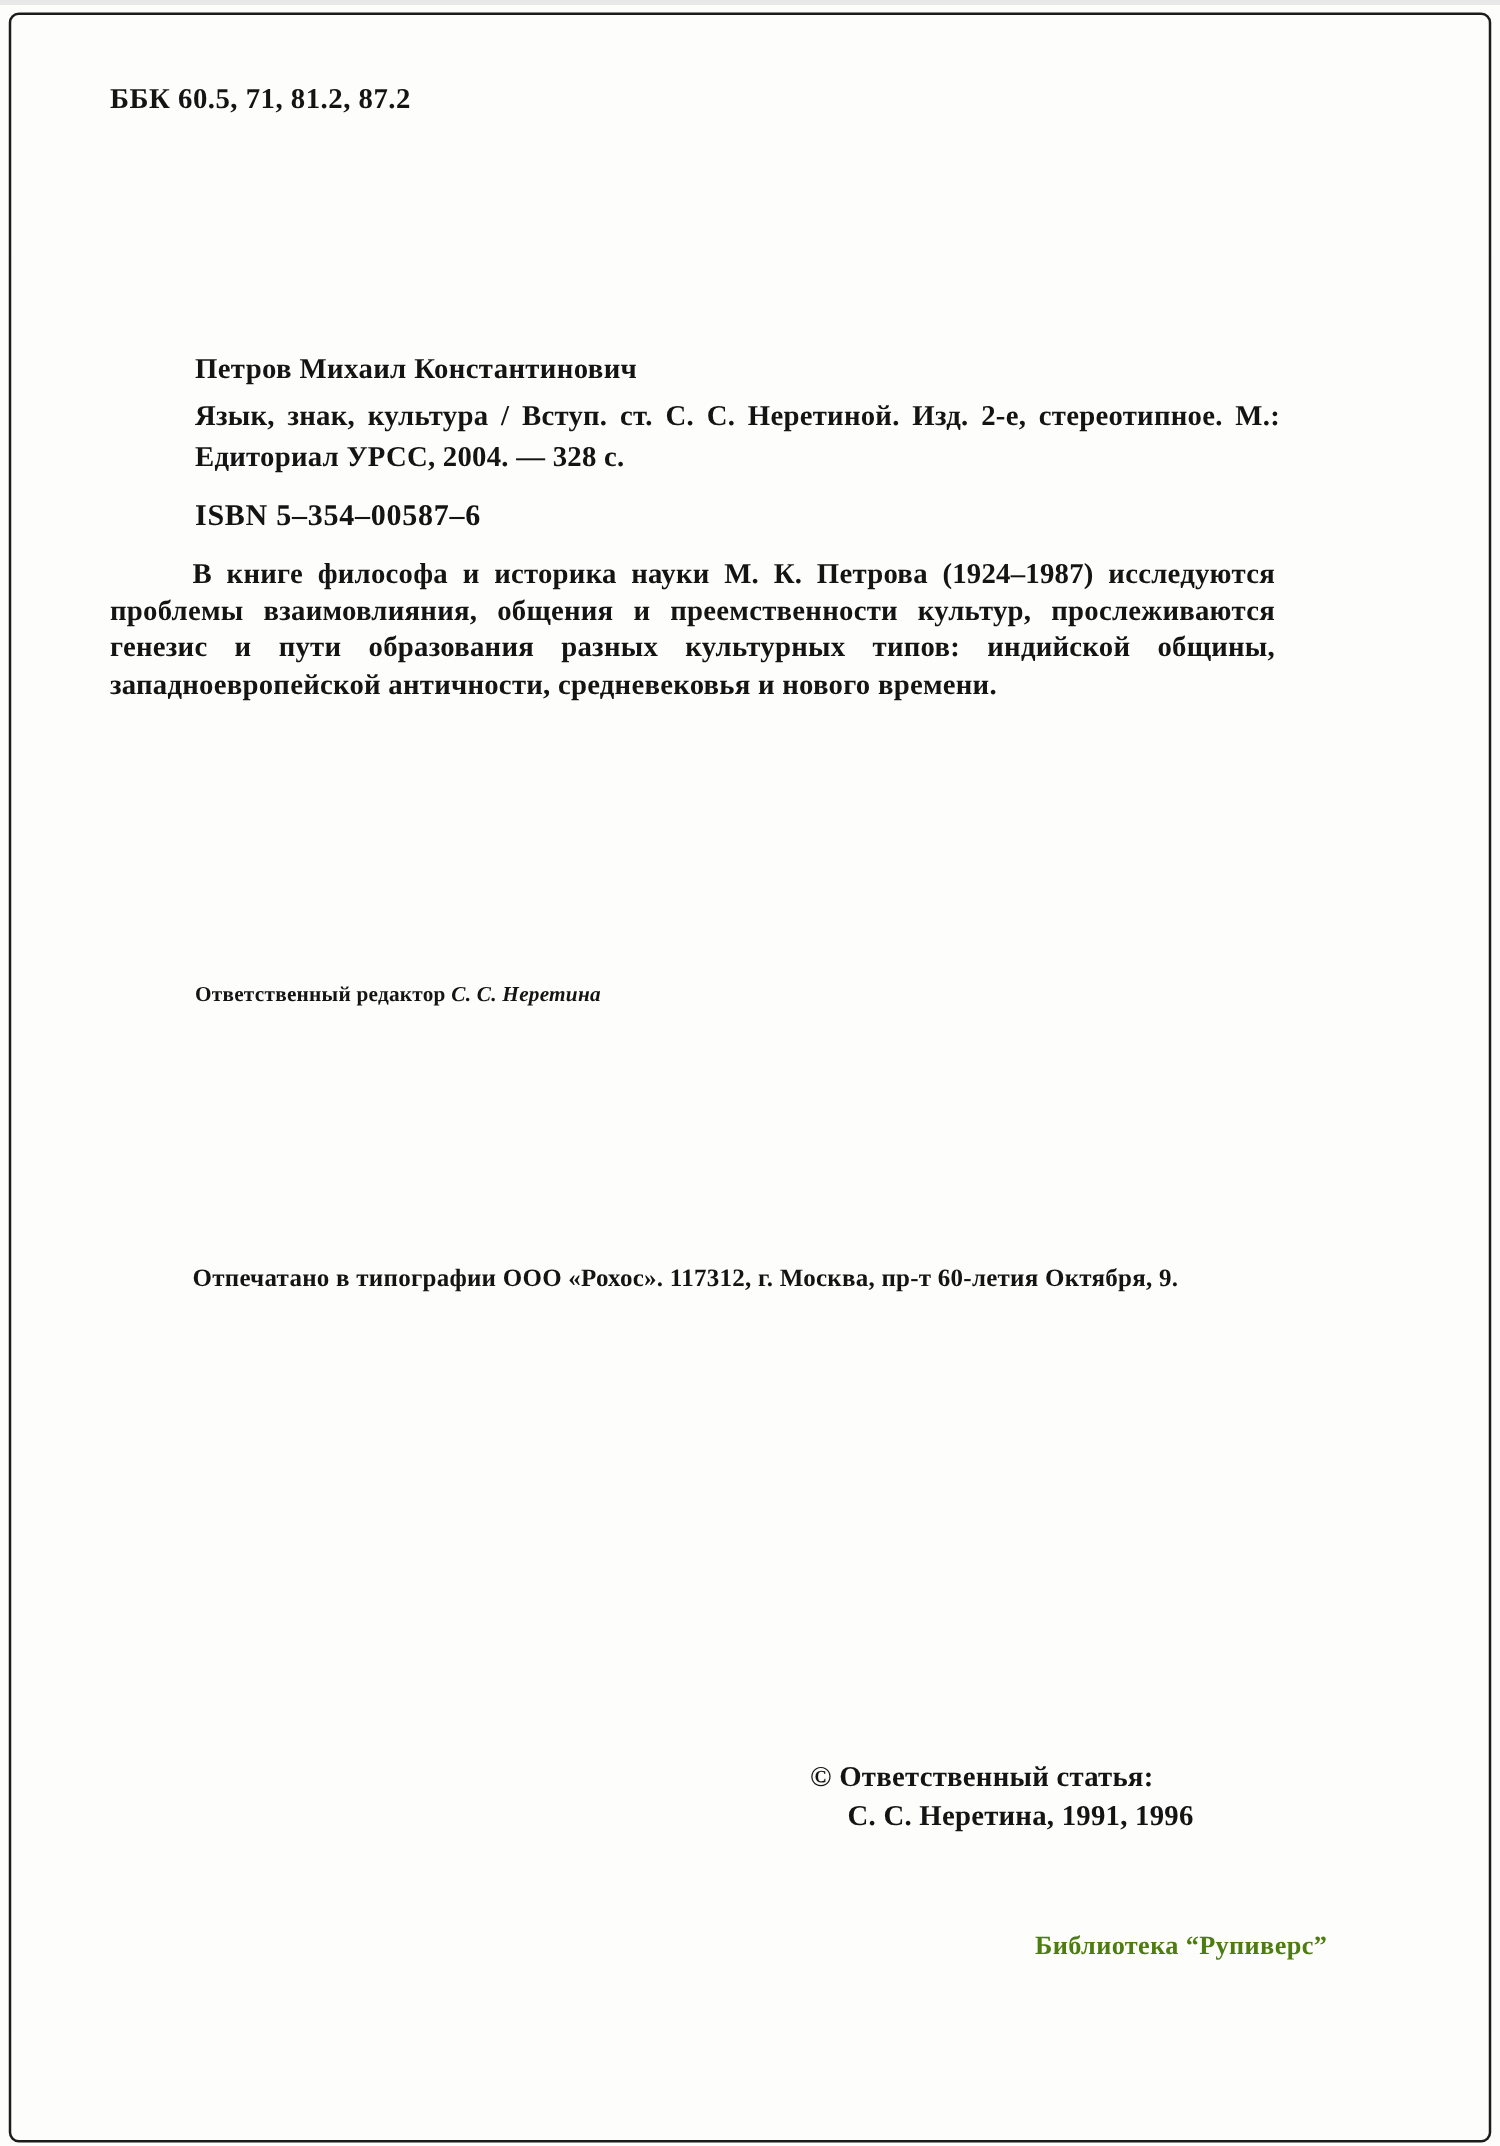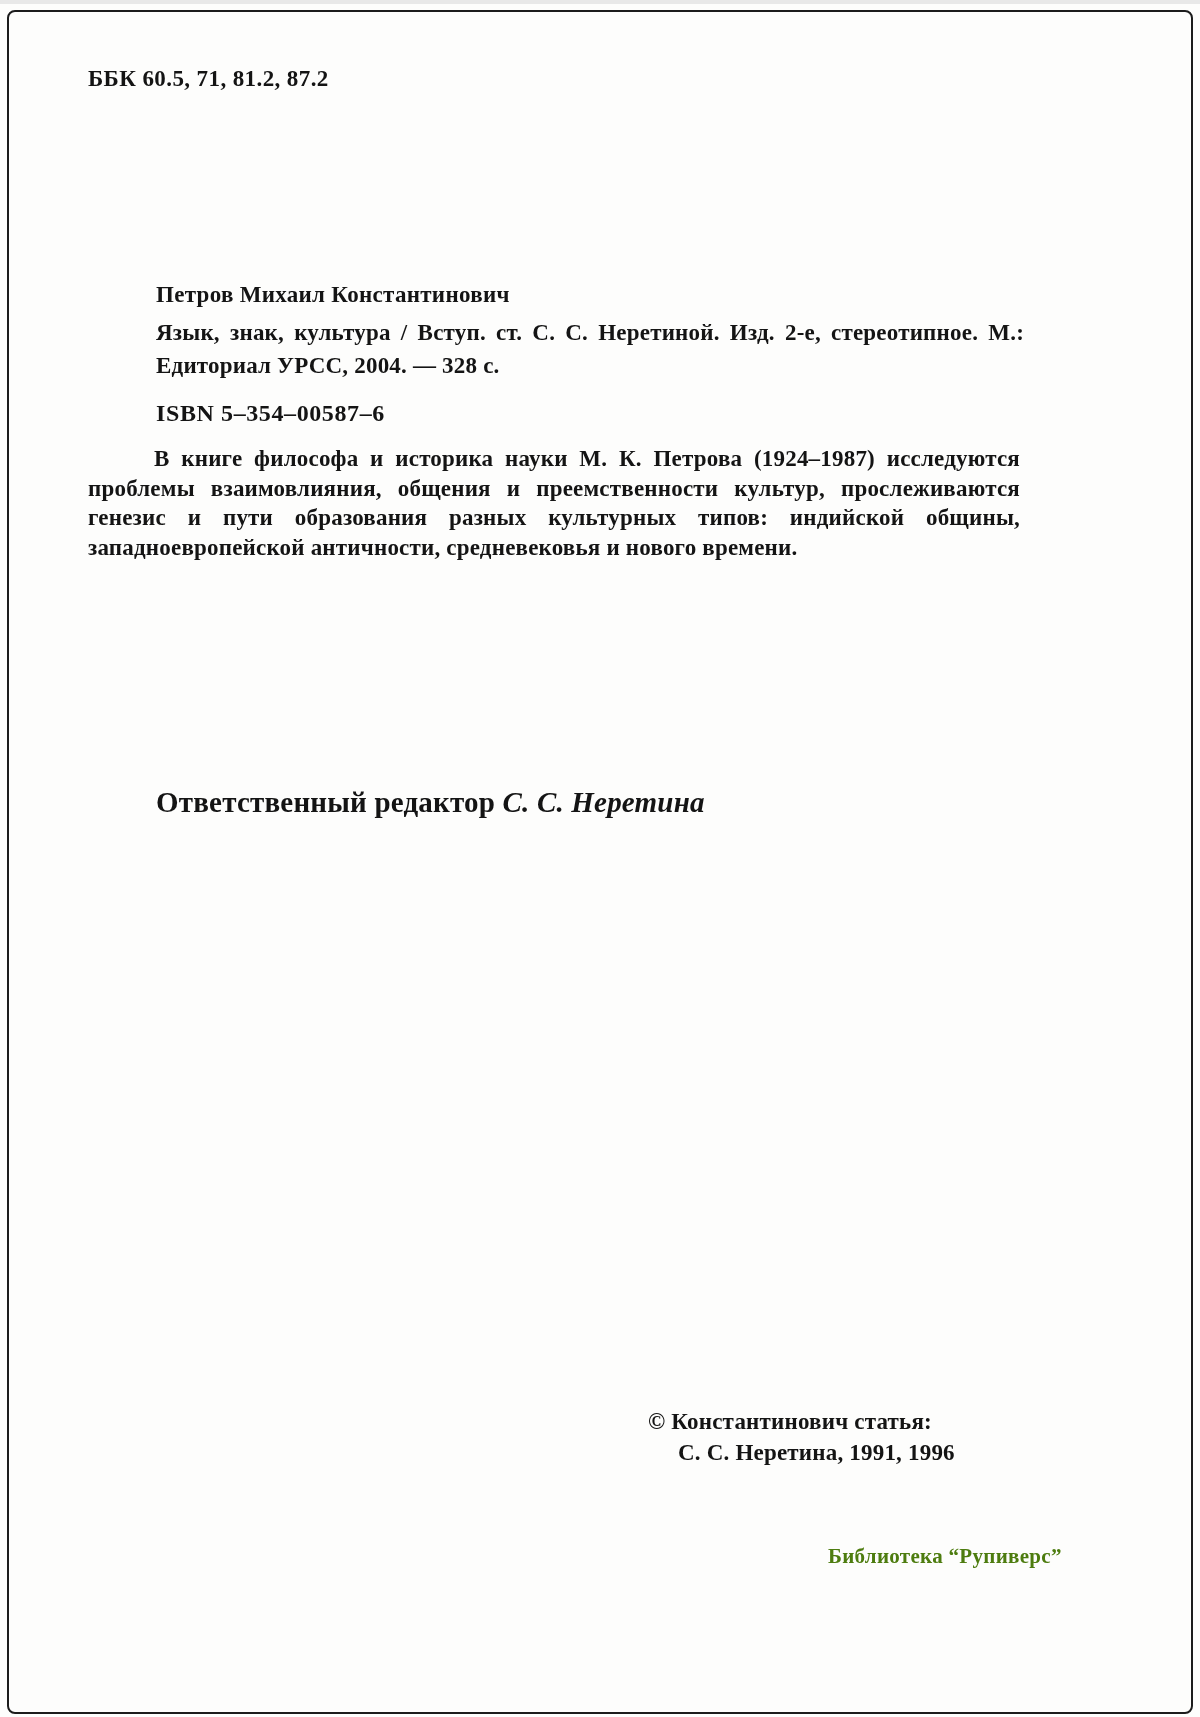--- a/index.html
+++ b/index.html
@@ -75,21 +75,21 @@
     font-weight: 700;
     line-height: 29.5px;
     text-align: justify;
     text-indent: 66px;
     letter-spacing: 0.2px;
   }
   .editor-line {
     position: absolute;
     left: 156px;
     top: 782px;
-    font-size: 29px;
+    font-size: 17px;
     font-weight: 700;
     letter-spacing: 0.2px;
   }
   .editor-name {
     font-style: italic;
   }
   .imprint {
     position: absolute;
     left: 154px;
     top: 998px;
@@ -143,22 +143,23 @@
   <div class="isbn">ISBN 5–354–00587–6</div>
 
   <p class="annotation">В книге философа и историка науки М. К. Петрова (1924–1987) исследуются проблемы взаимовлияния, общения и преемственности культур, прослеживаются генезис и пути образования разных культурных типов: индийской общины, западноевропейской античности, средневековья и нового времени.</p>
 
   <div class="editor-line">
     <span>Ответственный редактор</span>
     <span class="editor-name">С. С. Неретина</span>
   </div>
 
   <div class="imprint">
+    <div class="imprint-line-last">Отпечатано в типографии ООО «Рохос». 117312, г. Москва, пр-т 60-летия Октября, 9.</div>
   </div>
 
   <div class="copyright">
-    <div>© Константинович статья:</div>
+    <div>© Ответственный статья:</div>
     <div class="copyright-indent">С. С. Неретина, 1991, 1996</div>
   </div>
 
   <div class="watermark">Библиотека “Рупиверс”</div>
 
 </div>
 
 </body></html>

